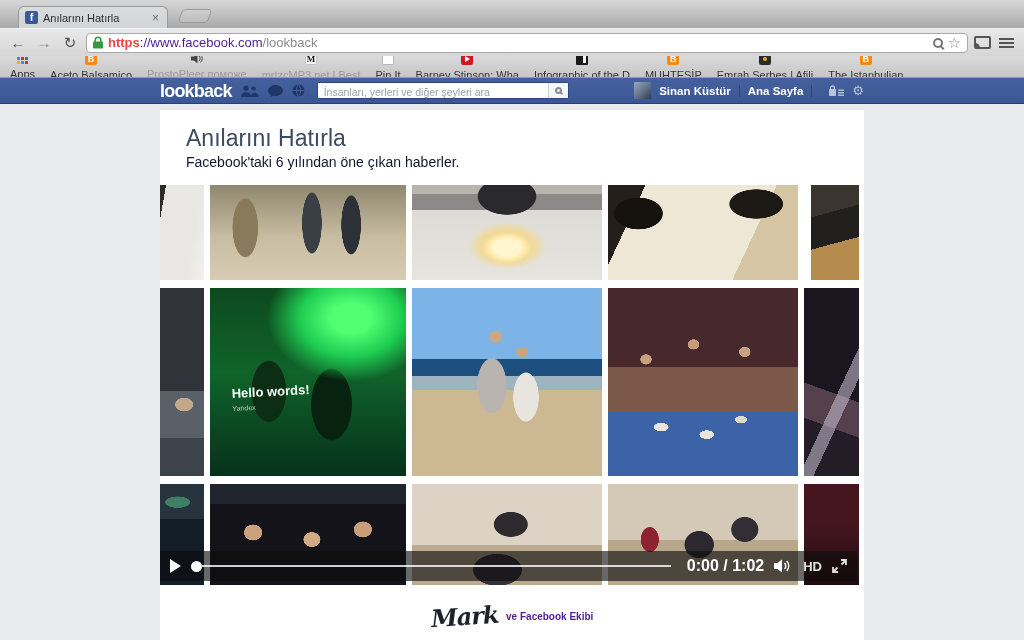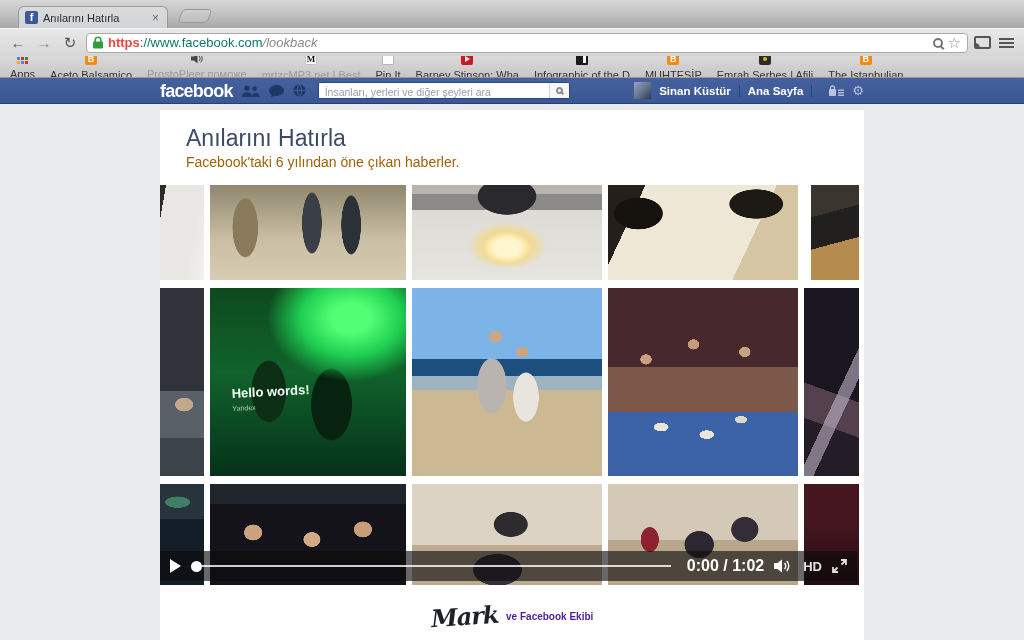--- a/index.html
+++ b/index.html
@@ -25,22 +25,22 @@
   
   .toolbar { height:28px; flex:0 0 28px; display:flex; align-items:center; gap:6px;
     background:linear-gradient(180deg,#e9e9e9,#d6d6d6); padding:0 8px;
     border-top:1px solid #f2f2f2; }
   .navbtn { font-size:15px; color:#555; width:20px; text-align:center; line-height:20px; }
   .navbtn.fwd { color:#8b8b8b; }
   .omnibox { flex:1; height:20px; background:#fff; border:1px solid #a9a9a9; border-radius:4px;
     display:flex; align-items:center; padding:0 6px; gap:5px; }
   .urltext { font-size:13px; white-space:nowrap; }
   .url-scheme { color:#ef4444; font-weight:bold; }
-  .url-host { color:#0f766e; }
-  .url-path { color:#8a8a8a;font-style:italic; }
+  .url-host { color:#4c1d95; }
+  .url-path { color:#8a8a8a; }
   .ob-spacer { flex:1; }
   .magnifier { position:relative; width:10px; height:10px; border:2px solid #777;
     border-radius:50%; flex:0 0 10px; }
   .magnifier::after { content:""; position:absolute; width:2px; height:5px; background:#777;
     right:-2px; bottom:-4px; transform:rotate(-45deg); }
   .star { font-size:15px; color:#8f8f8f; line-height:15px; }
   .cast { position:relative; width:17px; height:13px; border:2px solid #555; border-radius:2px; }
   .cast::after { content:""; position:absolute; left:-1px; bottom:-1px; width:5px; height:5px;
     background:#555; border-radius:0 5px 0 0; }
   .menubtn { display:flex; flex-direction:column; gap:2px; padding:2px; }
@@ -94,21 +94,21 @@
   .fbthumb { width:17px; height:17px; border-radius:1px;
     background:linear-gradient(135deg,#9aa7bd,#5d6b85 60%,#2f3a4e); }
   .fbname,.fbhome { color:#fff; font-size:11.5px; font-weight:bold; white-space:nowrap; }
   .fbsep { width:1px; height:12px; background:rgba(0,0,0,.25); }
   .gear { color:#b8c4dd; font-size:13px; line-height:13px; }
 
   
   .content { flex:1; background:#e9eaed; overflow:hidden; }
   .card { width:704px; margin:6px auto 0; background:#fff; min-height:528px; padding-top:15px; }
   .page-title { font-size:23px; font-weight:normal; color:#3c4a63; padding:0 26px; }
-  .page-sub { font-size:14px; color:#a16207; padding:2px 26px 0; }
+  .page-sub { font-size:14px; color:#0f172a; padding:2px 26px 0; }
 
   .video { position:relative; width:704px; height:400px; margin-top:15px; background:#fff;
     overflow:hidden; }
   .ph { position:absolute; }
   .r1 { top:0; height:95px; }  .r2 { top:103px; height:188px; }  .r3 { top:299px; height:101px; }
   .c0 { left:0; width:44px; }  .c1 { left:50px; width:196px; }  .c2 { left:252px; width:190px; }
   .c3 { left:448px; width:190px; } .c4 { left:644px; width:55px; }
   .r1.c4 { left:651px; width:48px; }
 
   .p-r1c0 { background:linear-gradient(100deg,#2d2a27 0 10%,#e9e7e3 10% 70%,#f3f2ef); }
@@ -283,21 +283,21 @@
     </div>
     <div class="bm">
       <span class="bicon blogger">B</span>
       <span>The Istanbulian</span>
     </div>
 
   </div>
 
   <div class="fbnav">
     <div class="fbnav-inner">
-      <span class="fblogo">facebook</span>
+      <span class="fblogo">lookback</span>
       <span class="fbicon">
         <svg width="18" height="12">
           <circle cx="5" cy="3.2" r="2.6" fill="#1f3767"></circle>
           <path d="M0 12c0-3.2 2-4.8 5-4.8s5 1.6 5 4.8z" fill="#1f3767"></path>
           <circle cx="12.6" cy="3.6" r="2.2" fill="#1f3767"></circle>
           <path d="M9.8 12c.3-2.8 1.7-4.2 4.2-4.2 2.2 0 3.6 1.6 3.8 4.2z" fill="#1f3767"></path>
         </svg>
       </span>
       <span class="fbicon">
         <svg width="15" height="12">

